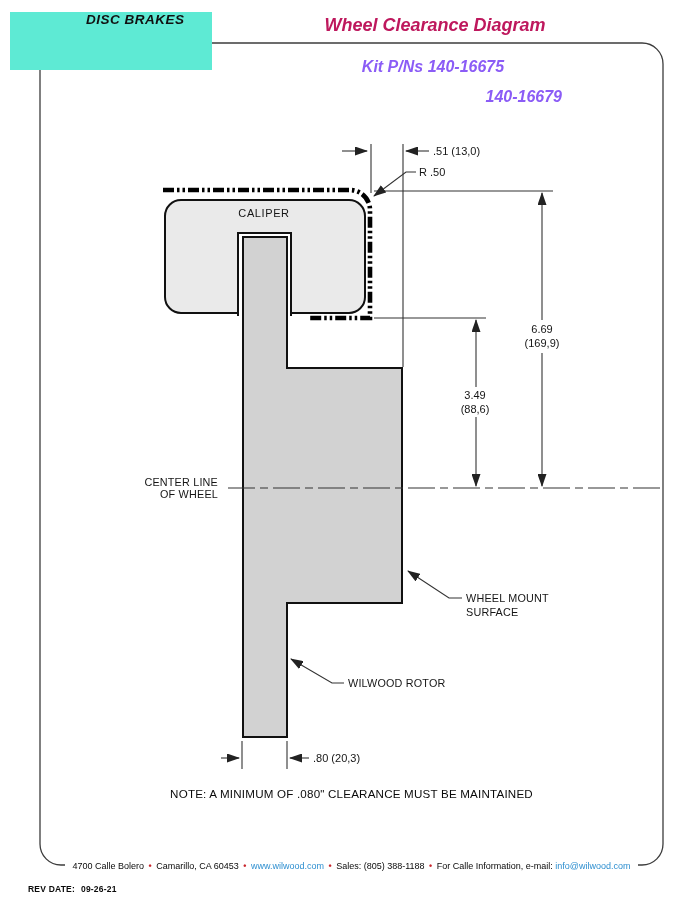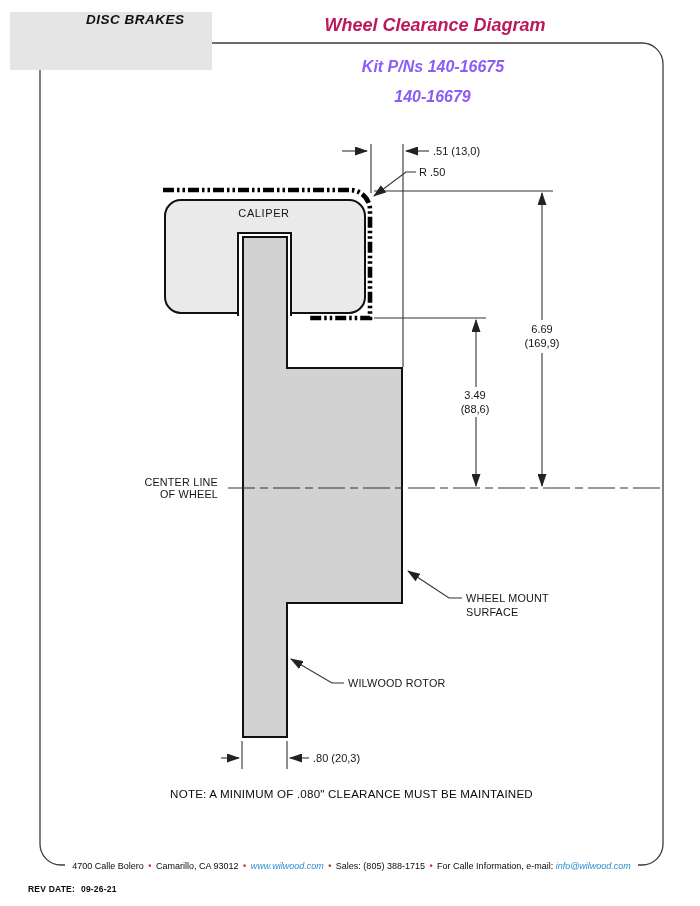--- a/index.html
+++ b/index.html
@@ -4,56 +4,56 @@
 <style>
   * { margin:0; padding:0; box-sizing:border-box; }
   html,body { background:#fff; }
   .page {
     position:relative; width:700px; height:906px; background:#ffffff;
     font-family:"Liberation Sans", sans-serif; color:#111; overflow:hidden;
   }
   .abs { position:absolute; }
 
   
-  .logo { left:10px; top:12px; width:202px; height:58px; background:#e5e5e5; z-index:3; }
+  .logo { left:10px; top:12px; width:202px; height:58px; background:#5eead4; z-index:3; }
   .logo-tagline {
     margin-left:76px; font-size:13.5px; font-weight:bold; font-style:italic;
     letter-spacing:.5px; color:#111; white-space:nowrap;
   }
   .logo-script {
     margin-top:-7px; margin-left:4px; font-size:41px; font-weight:bold; font-style:italic;
     letter-spacing:-3px; color:#e11b22; line-height:1; white-space:nowrap;
   }
   .doc-title {
     left:215px; top:15px; width:440px; text-align:center; z-index:3;
     font-size:18px; font-weight:bold; font-style:italic; color:#be185d;
   }
   .kit-block { left:303px; top:52px; width:260px; z-index:3;
     font-size:16px; font-weight:bold; font-style:italic; color:#8b5cf6; line-height:30px;}
   .kit-line1 { text-align:center; white-space:nowrap; }
-  .kit-line2 { text-align:center; padding-right:1px; white-space:nowrap; }
+  .kit-line2 { text-align:right; padding-right:1px; white-space:nowrap; }
 
   svg { position:absolute; left:0; top:0; z-index:1; }
   svg text { font-family:"Liberation Sans", sans-serif; fill:#151515; }
   .t-dim  { font-size:11px; }
   .t-lbl  { font-size:10.8px; letter-spacing:.2px; }
   .t-cal  { font-size:11px; letter-spacing:.6px; }
 
   
   .note {
     left:40px; top:786px; width:623px; text-align:center; z-index:3;
     font-size:11.6px; line-height:16px; color:#0a0a0a; letter-spacing:.2px;
   }
   .footer-line {
     left:40px; top:859px; width:623px; text-align:center; z-index:3;
     font-size:9px; line-height:14px; color:#0a0a0a; white-space:nowrap;
   }
   .footer-inner { background:#fff; padding:0 7px; }
   .bullet { color:#c9252c; font-weight:bold; padding:0 2px; }
-  .blue-link { color:#2e8fd0; text-decoration:none;font-style:italic; }
+  .blue-link { color:#2e8fd0; text-decoration:none; }
   .rev {
     left:28px; top:884px; z-index:3; font-size:8.5px; font-weight:bold; color:#0a0a0a;
     letter-spacing:.2px;
   }
   .rev span { margin-right:6px;margin-top:23px; }
 </style>
 </head>
 <body>
 
 <div class="page">
@@ -135,25 +135,25 @@
   </div>
 
   <div class="abs note">
     <div>NOTE: A MINIMUM OF .080" CLEARANCE MUST BE MAINTAINED</div>
   </div>
 
   <div class="abs footer-line">
     <span class="footer-inner">
       <span>4700 Calle Bolero</span>
       <span class="bullet">•</span>
-      <span>Camarillo, CA 93012</span>
+      <span>Camarillo, CA 60453</span>
       <span class="bullet">•</span>
       <a href="#" class="blue-link">www.wilwood.com</a>
       <span class="bullet">•</span>
-      <span>Sales: (805) 388-1715</span>
+      <span>Sales: (805) 388-1188</span>
       <span class="bullet">•</span>
       <span>For Calle Information, e-mail:</span>
       <a href="#" class="blue-link">info@wilwood.com</a>
     </span>
   </div>
 
   <div class="abs rev">
     <span>REV DATE:</span><span>09-26-21</span>
   </div>
 

